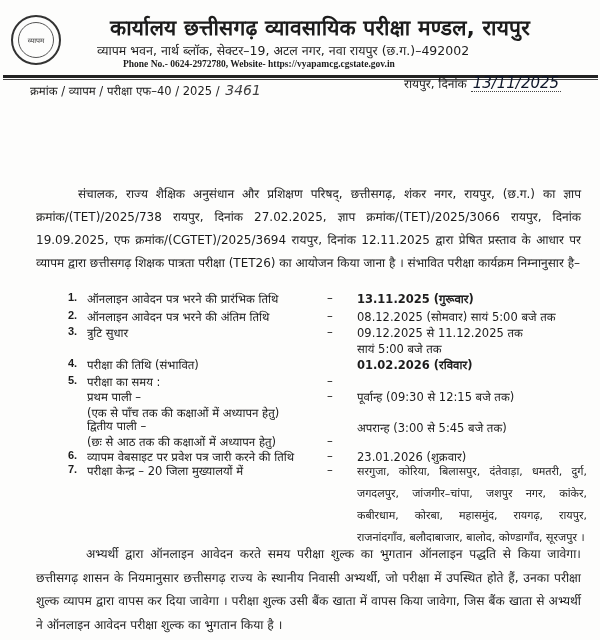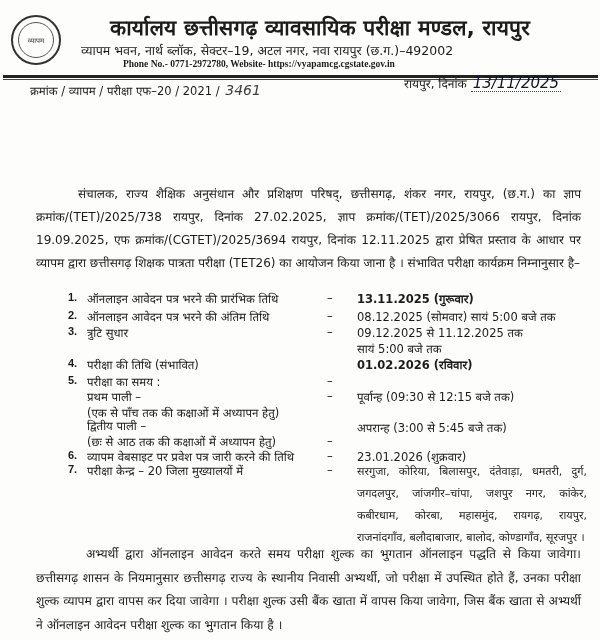--- a/index.html
+++ b/index.html
@@ -19,21 +19,21 @@
     .logo-inner {
       width: 34px; height: 34px; border-radius: 50%; border: 1px solid #555;
       display: flex; align-items: center; justify-content: center;
       font-size: 7px; color: #333;
     }
     .hdr-title {
       position: absolute; left: 0; width: 600px; top: 13px; text-align: center;
       font-size: 21px; font-weight: bold; letter-spacing: 0.2px; padding-left: 40px; box-sizing: border-box;
     }
     .hdr-addr {
-      position: absolute; left: 81px; top: 42px; font-size: 12.5px; white-space: nowrap;
+      position: absolute; left: 97px; top: 42px; font-size: 12.5px; white-space: nowrap;
     }
     .hdr-contact {
       position: absolute; left: 123px; top: 59px; font-size: 9.5px; font-weight: bold;
       font-family: "Liberation Serif", serif; white-space: nowrap;
     }
     .rule-thick { position: absolute; left: 3px; top: 75px; width: 595px; height: 3px; background: #222; }
     .rule-thin { position: absolute; left: 3px; top: 79px; width: 595px; height: 1px; background: #444; }
     .ref {
       position: absolute; left: 30px; top: 82px; font-size: 11.5px; white-space: nowrap;
     }
@@ -70,27 +70,27 @@
 <body>
 
 <div class="page">
 
   <div class="logo">
     <div class="logo-inner">व्यापम</div>
   </div>
 
   <div class="hdr-title">कार्यालय छत्तीसगढ़ व्यावसायिक परीक्षा मण्डल, रायपुर</div>
   <div class="hdr-addr">व्यापम भवन, नार्थ ब्लॉक,  सेक्टर–19, अटल नगर, नवा रायपुर (छ.ग.)–492002</div>
-  <div class="hdr-contact">Phone No.- 0771-2972780,  Website- https://vyapamcg.cgstate.gov.in</div>
+  <div class="hdr-contact">Phone No.- 0624-2972780,  Website- https://vyapamcg.cgstate.gov.in</div>
 
   <div class="rule-thick"></div>
   <div class="rule-thin"></div>
 
   <div class="ref">
-    <span>क्रमांक / व्यापम / परीक्षा  एफ–20 / 2021 /</span>
+    <span>क्रमांक / व्यापम / परीक्षा  एफ–40 / 2025 /</span>
     <span class="hand">3461</span>
   </div>
 
   <div class="dateline">
     <span>रायपुर, दिनांक</span>
     <span class="dots"><span class="hand">13/11/2025</span></span>
   </div>
 
 
   <div class="para p1">संचालक, राज्य शैक्षिक अनुसंधान और प्रशिक्षण परिषद्, छत्तीसगढ़, शंकर नगर, रायपुर, (छ.ग.) का ज्ञाप क्रमांक/(TET)/2025/738 रायपुर, दिनांक 27.02.2025, ज्ञाप क्रमांक/(TET)/2025/3066 रायपुर, दिनांक 19.09.2025, एफ क्रमांक/(CGTET)/2025/3694 रायपुर, दिनांक 12.11.2025 द्वारा प्रेषित प्रस्ताव के आधार पर व्यापम द्वारा छत्तीसगढ़ शिक्षक पात्रता परीक्षा (TET26) का आयोजन किया जाना है । संभावित परीक्षा कार्यक्रम निम्नानुसार है–</div>

